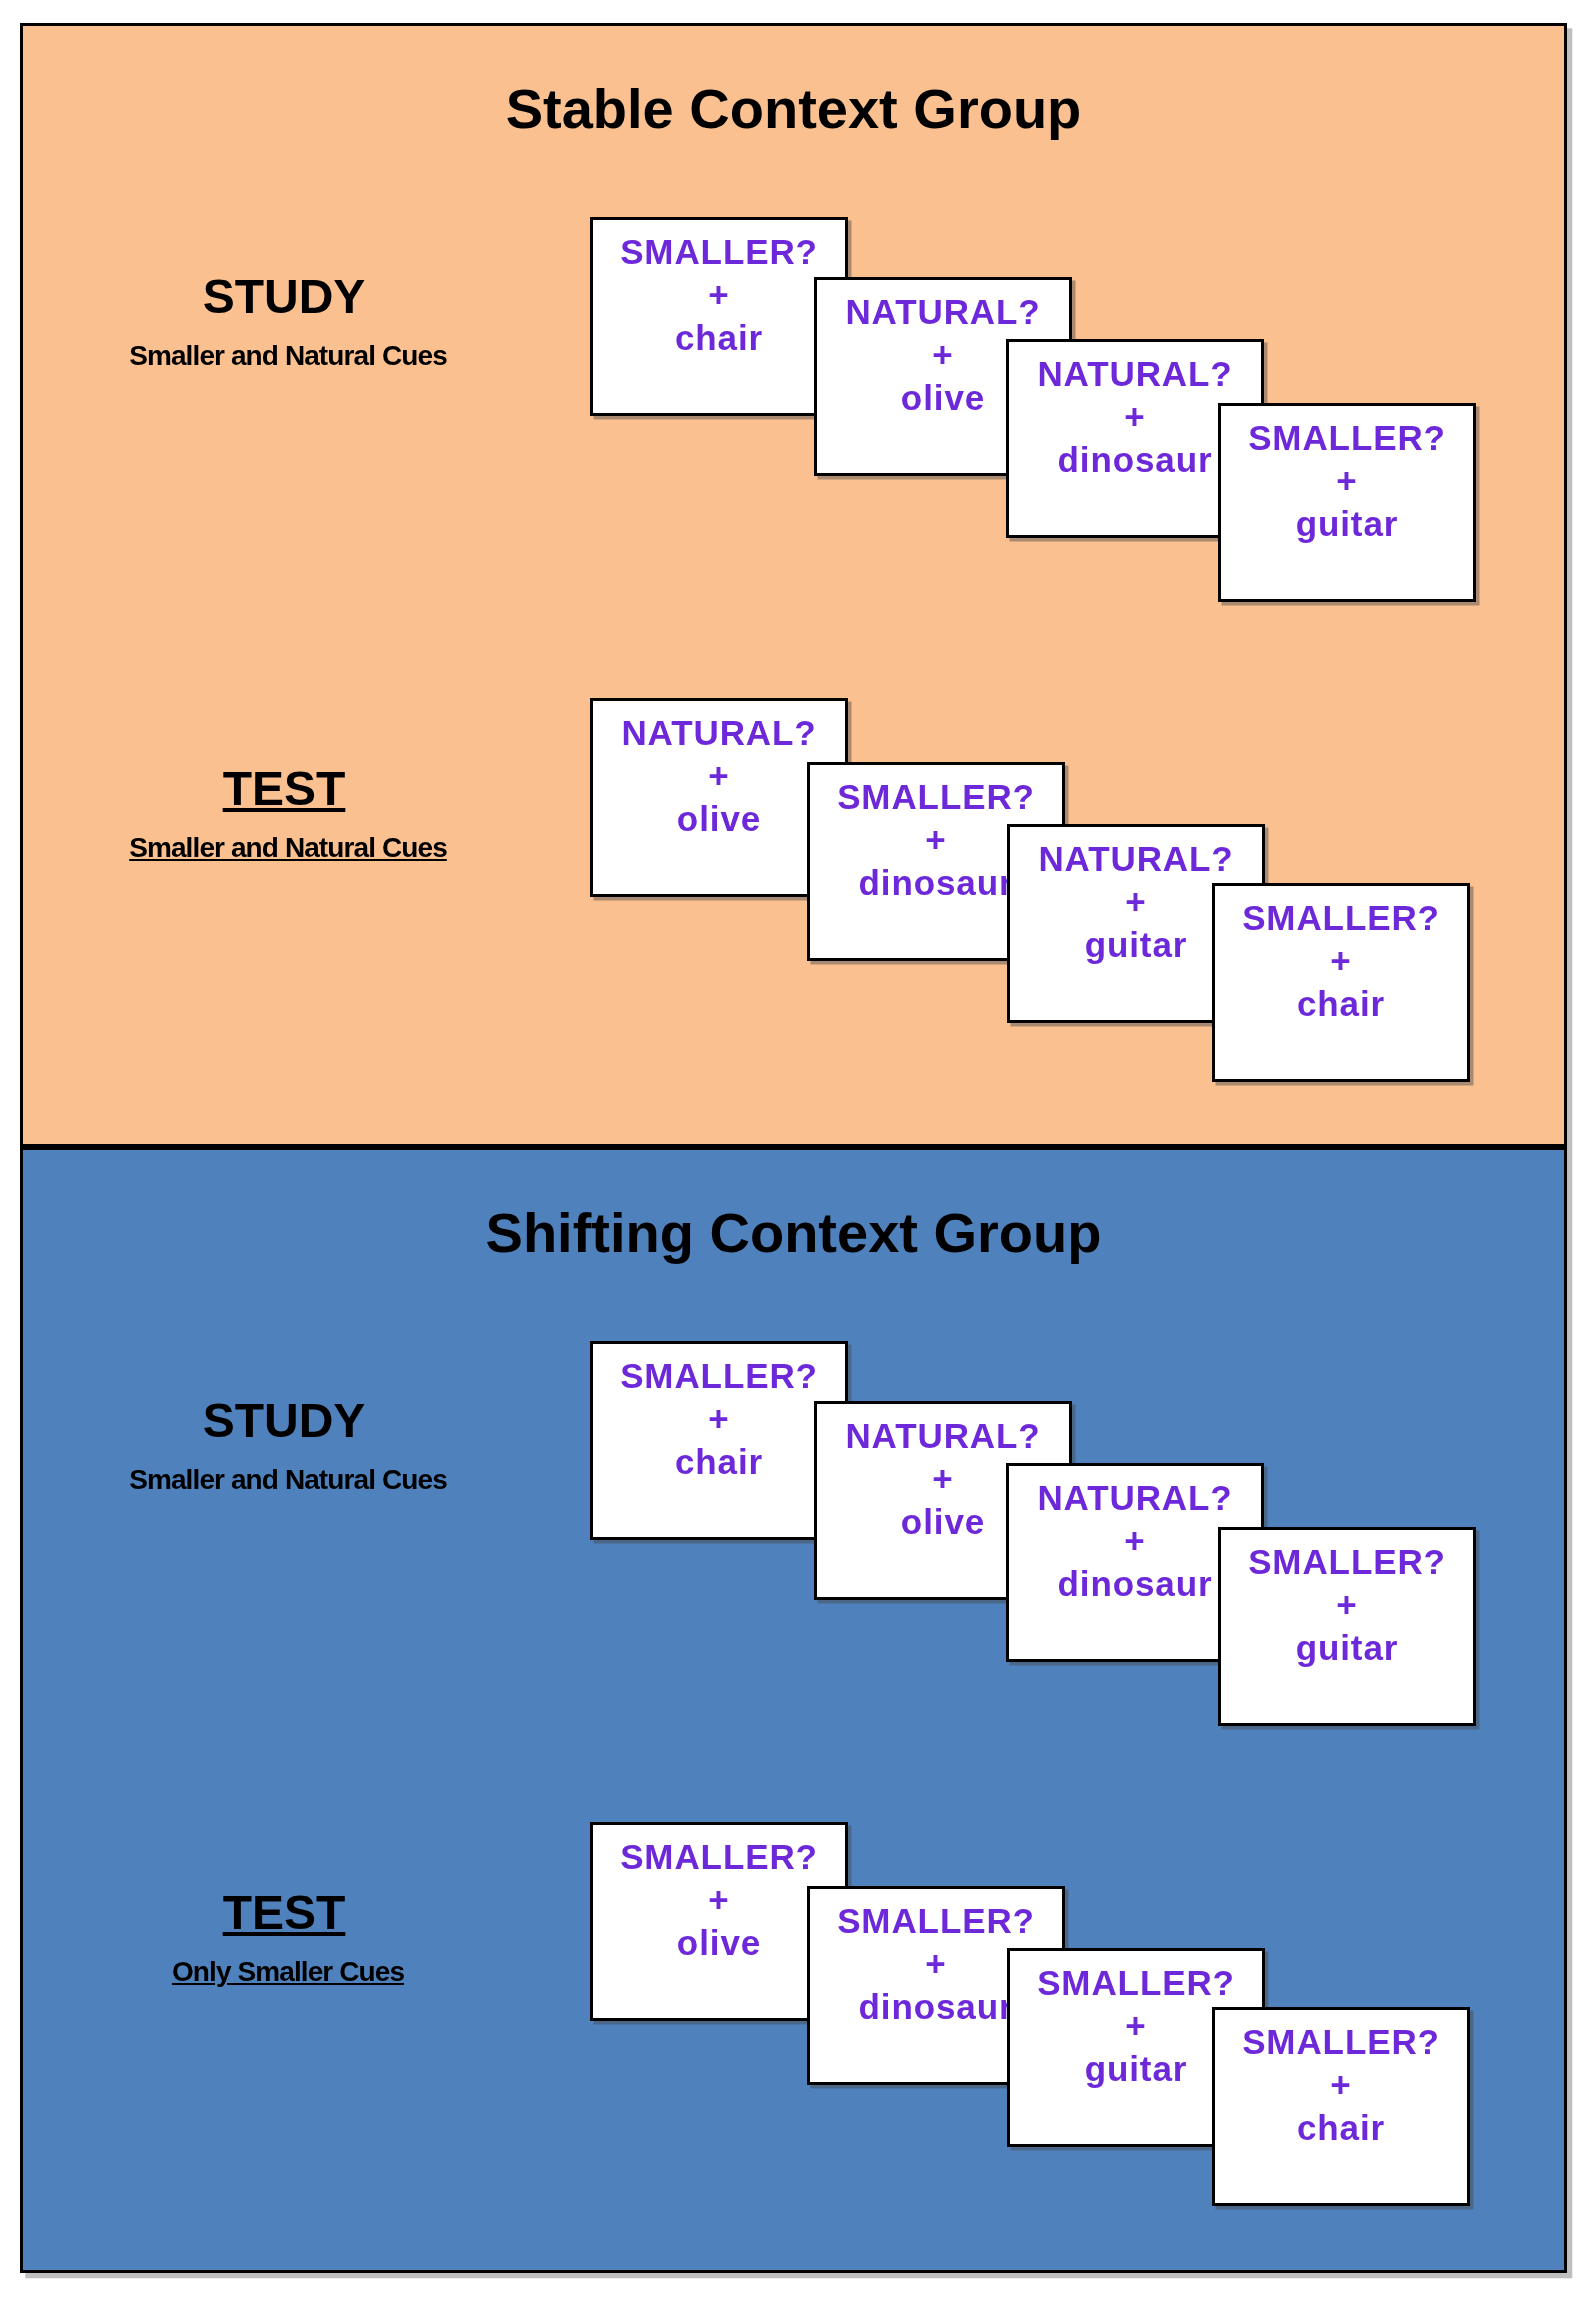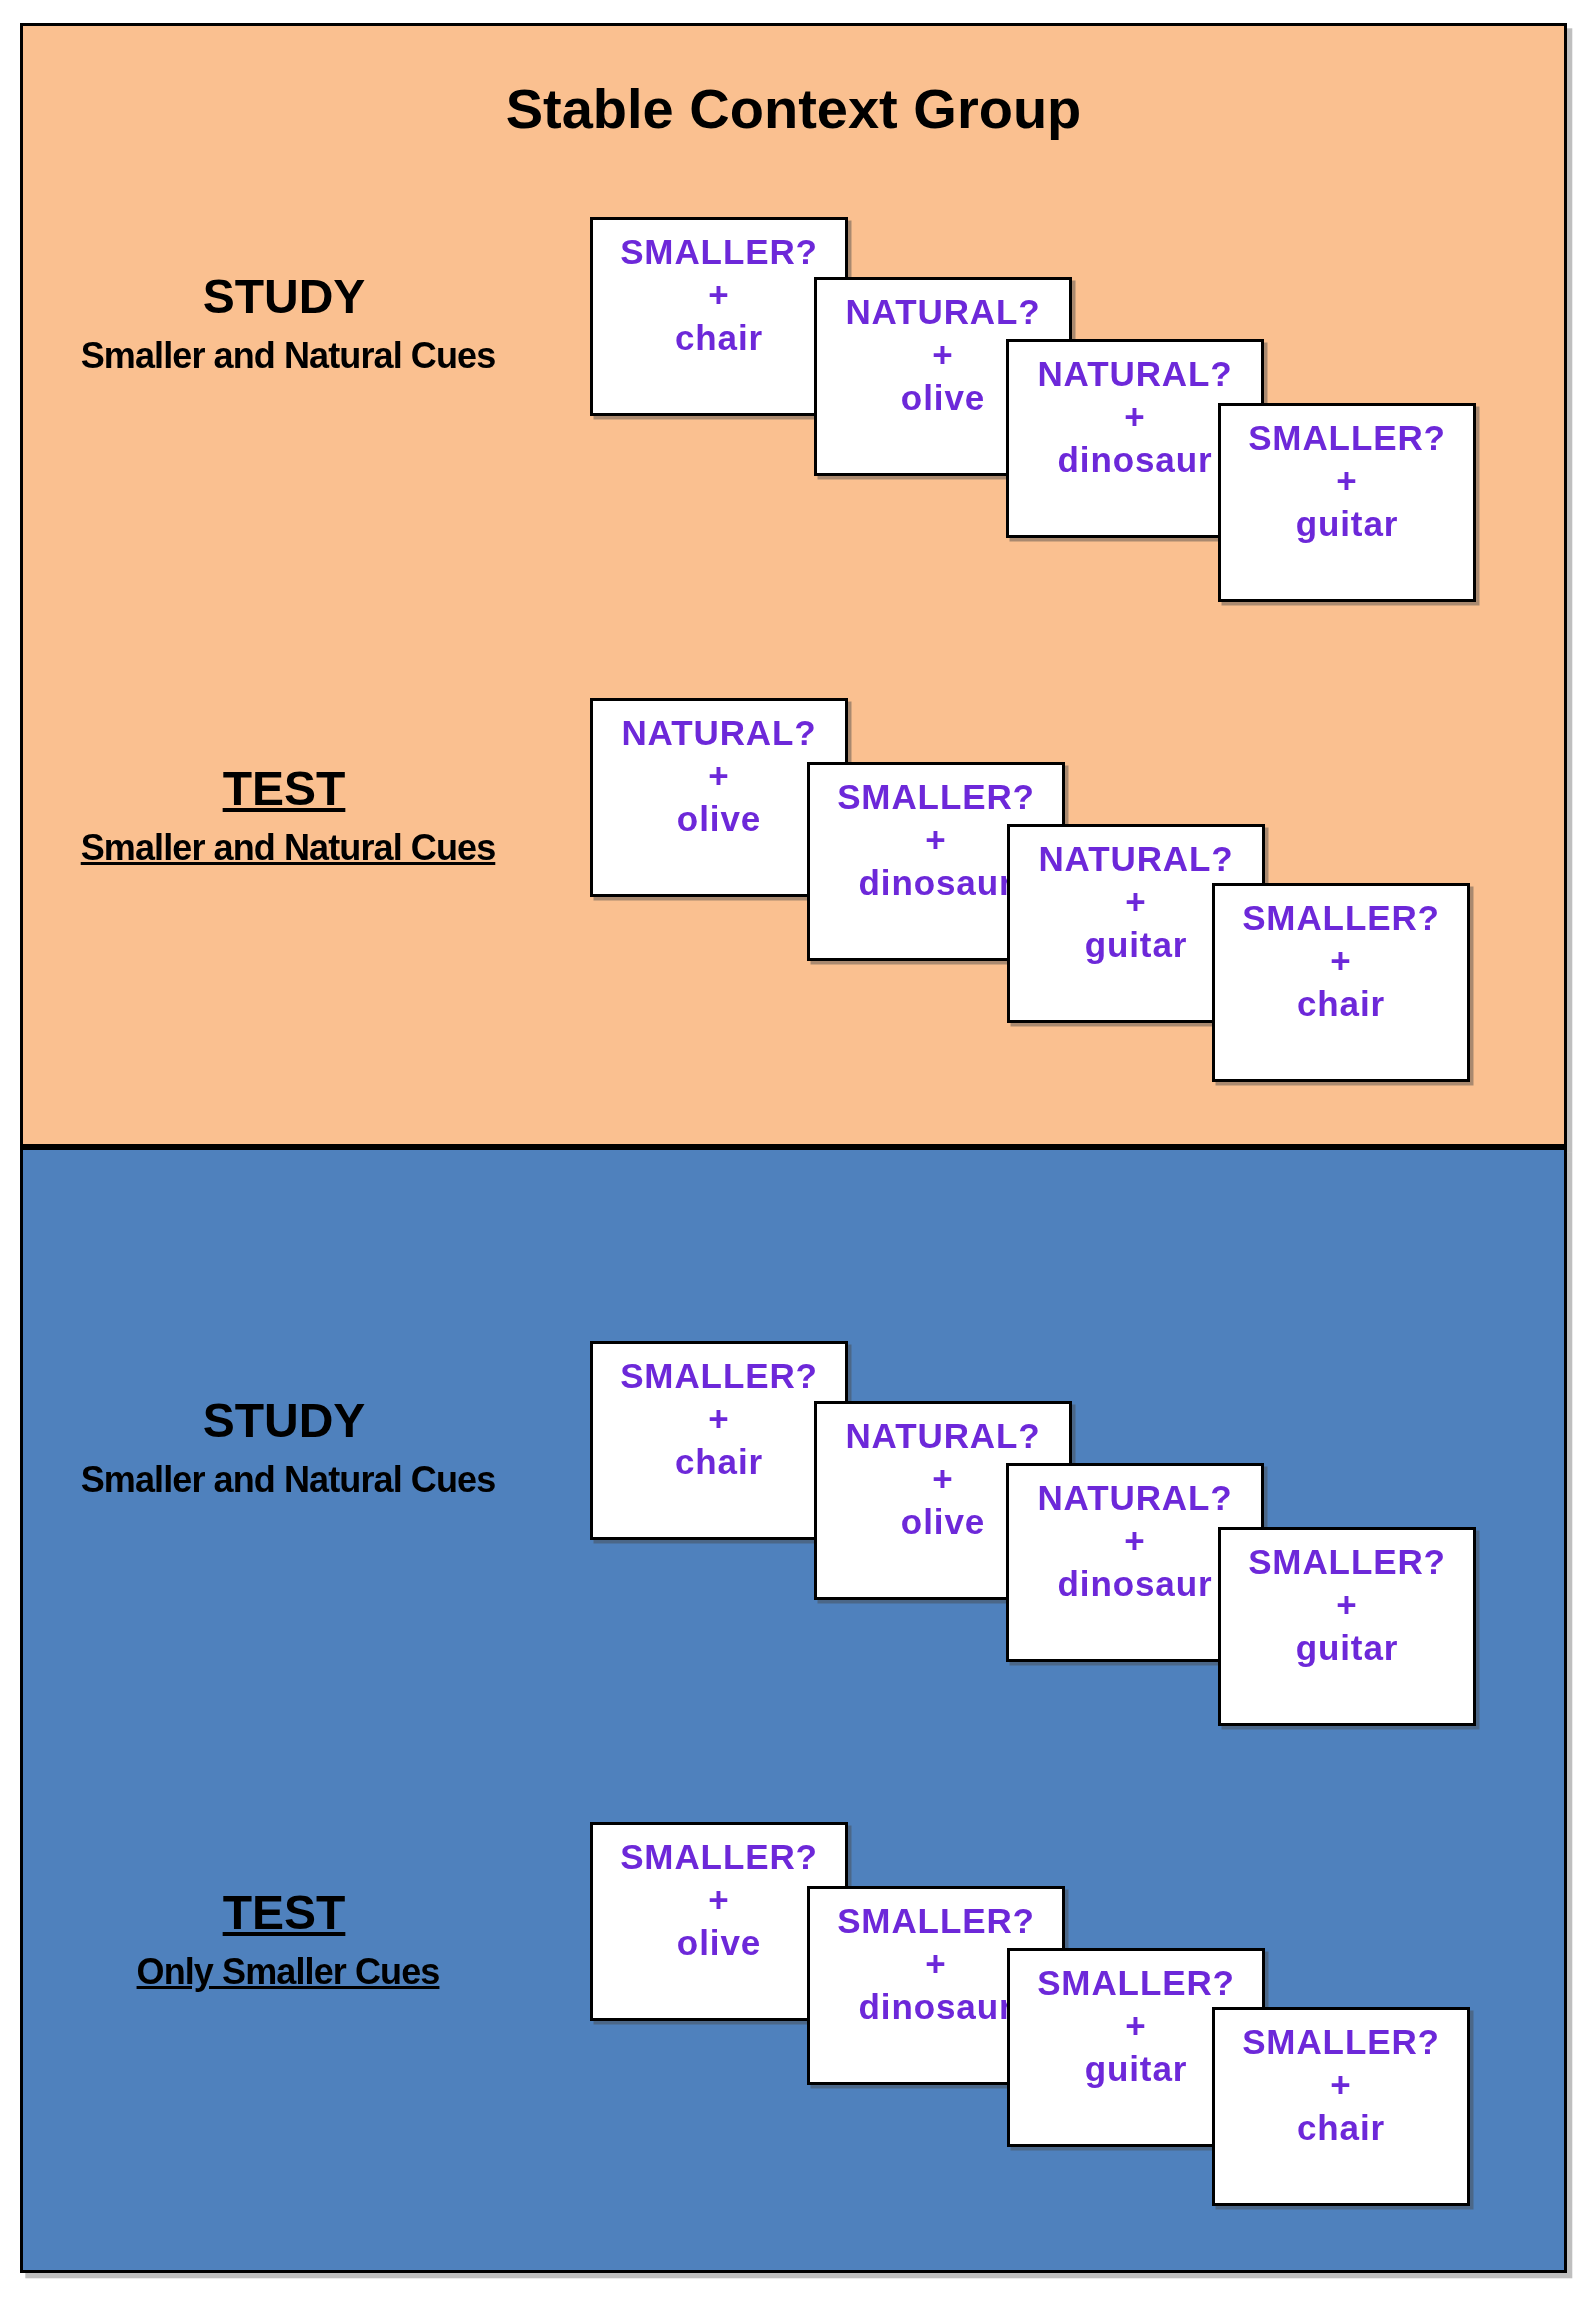--- a/index.html
+++ b/index.html
@@ -30,21 +30,21 @@
   .row-label{
     position:absolute; left:0; width:522px;
     text-align:center; color:#000;
   }
   .row-label.study{ top:243px; }
   .row-label.test{ top:735px;text-decoration:underline; }
   .phase{
     font-size:48px; font-weight:700; line-height:55px;
   }
   .subtitle{
-    font-size:36px; font-weight:700; line-height:39px;
+    font-size:28px; font-weight:700; line-height:39px;
     margin-top:12.3px; letter-spacing:-0.9px; white-space:nowrap;padding-left:8px;
   }
   .card{
     position:absolute;
     width:258px; height:199px;
     box-sizing:border-box;
     background:#ffffff;
     border:3.5px solid #000;
     box-shadow:3.5px 3.5px 0 rgba(70,70,70,0.45);
     text-align:center;
@@ -118,20 +118,21 @@
     <div>guitar</div>
   </div>
   <div class="card t3">
     <div>SMALLER?</div>
     <div>+</div>
     <div>chair</div>
   </div>
 </div>
 
 <div class="panel panel-shifting">
+  <div class="panel-title">Shifting Context Group</div>
 
   <div class="row-label study">
     <div class="phase">STUDY</div>
     <div class="subtitle">Smaller and Natural Cues</div>
   </div>
 
   <div class="card s0">
     <div>SMALLER?</div>
     <div>+</div>
     <div>chair</div>

